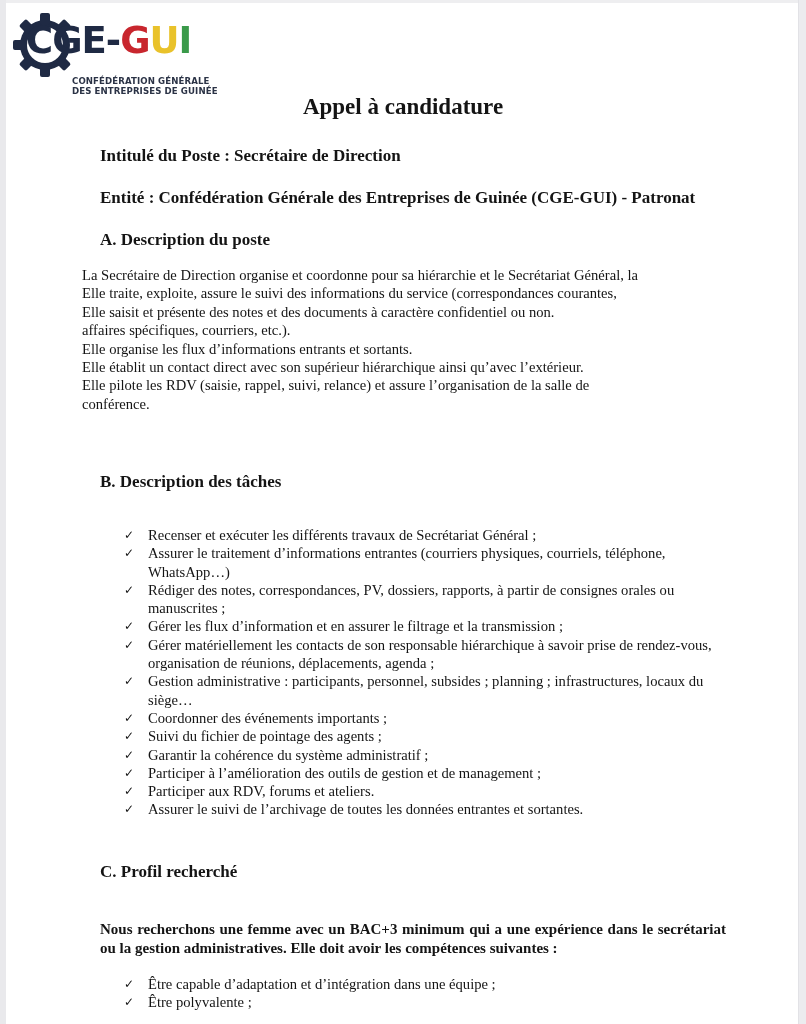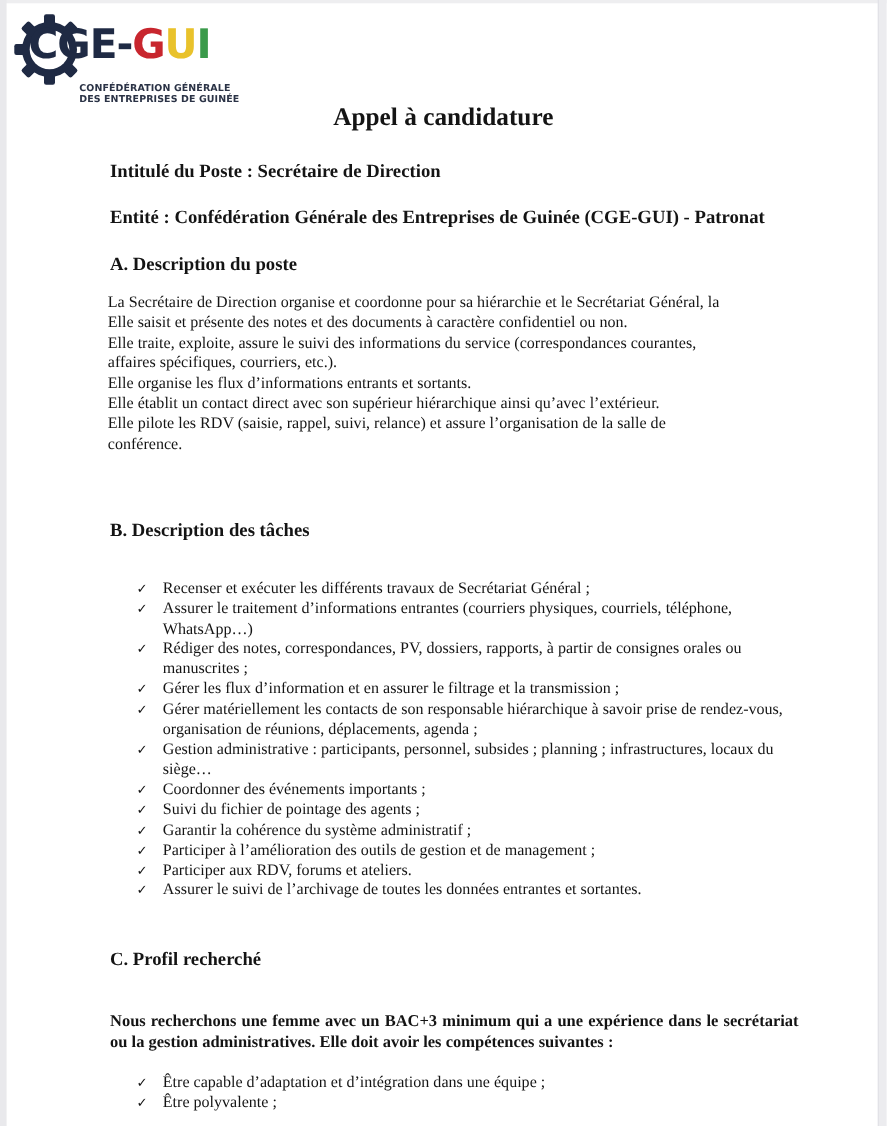--- a/index.html
+++ b/index.html
@@ -19,21 +19,21 @@
     .logo-word .cg { color: #1f2a44; }
     .logo-word .dash { color: #1f2a44; }
     .logo-word .g { color: #c8262e; }
     .logo-word .u { color: #e9c22b; }
     .logo-word .i { color: #3a9a4a; }
     .logo-sub { position: absolute; left: 60px; top: 54px; font-family: "DejaVu Sans", sans-serif; font-size: 8.6px; font-weight: bold; color: #2b3346; line-height: 10px; letter-spacing: 0.1px; white-space: nowrap; margin-top: 12px; }
     .gear { position: absolute; left: 0; top: 2px; }
 
     .title { position: absolute; left: 0; width: 806px; top: 94px; text-align: center; font-size: 23px; font-weight: bold; }
     .h-line { position: absolute; left: 100px; font-size: 17px; font-weight: bold; white-space: nowrap; }
-    .para { position: absolute; left: 98px; width: 630px; font-size: 14.6px; line-height: 18.4px; }
+    .para { position: absolute; left: 82px; width: 630px; font-size: 14.6px; line-height: 18.4px; }
     .para div { white-space: nowrap; }
     .checklist { position: absolute; left: 124px; width: 620px; font-size: 14.6px; line-height: 18.3px; margin: 0; padding: 0; list-style: none; }
     .checklist li { position: relative; padding-left: 24px; }
     .checklist li .chk { position: absolute; left: 0; top: 0; font-family: "DejaVu Sans", sans-serif; font-size: 12px; }
     .checklist li .txt { display: block; }
     .bold-para { position: absolute; left: 100px; width: 626px; font-size: 15px; line-height: 19px; font-weight: bold; text-align: justify; }
   </style>
 </head>
 <body>
 
@@ -66,22 +66,22 @@
 </div>
 
 <div class="title">Appel à candidature</div>
 
 <div class="h-line" style="top:146px;">Intitulé du Poste : Secrétaire de Direction</div>
 <div class="h-line" style="top:188px;text-align:right;">Entité : Confédération Générale des Entreprises de Guinée (CGE-GUI) - Patronat</div>
 
 <div class="h-line" style="top:230px;">A. Description du poste</div>
 <div class="para" style="top:266px;">
   <div>La Secrétaire de Direction organise et coordonne pour sa hiérarchie et le Secrétariat Général, la</div>
+  <div>Elle traite, exploite, assure le suivi des informations du service (correspondances courantes,</div>
   <div>Elle saisit et présente des notes et des documents à caractère confidentiel ou non.</div>
-  <div>Elle traite, exploite, assure le suivi des informations du service (correspondances courantes,</div>
   <div>affaires spécifiques, courriers, etc.).</div>
   <div>Elle organise les flux d’informations entrants et sortants.</div>
   <div>Elle établit un contact direct avec son supérieur hiérarchique ainsi qu’avec l’extérieur.</div>
   <div>Elle pilote les RDV (saisie, rappel, suivi, relance) et assure l’organisation de la salle de</div>
   <div>conférence.</div>
 </div>
 
 <div class="h-line" style="top:472px;">B. Description des tâches</div>
 <ul class="checklist" style="top:526px; width:590px;">
   <li>

